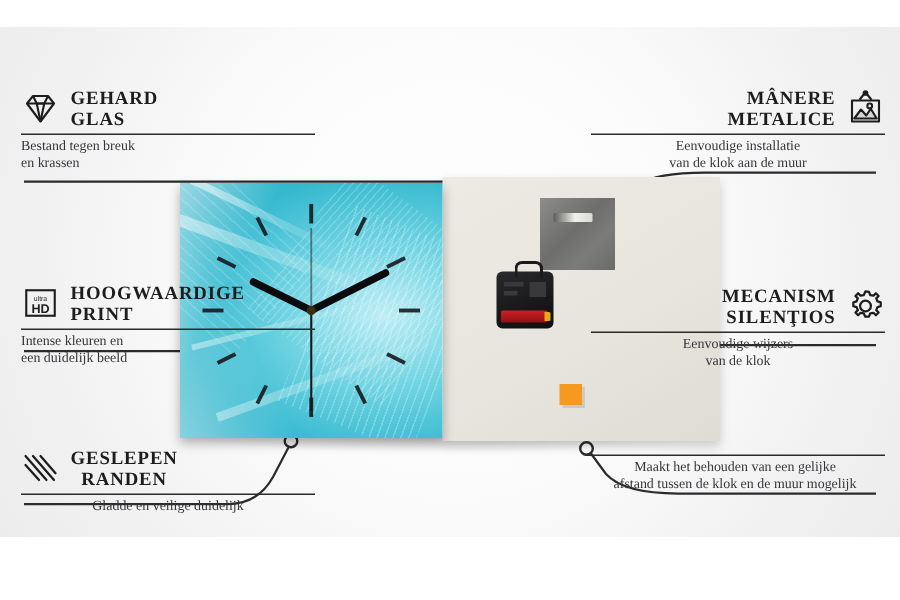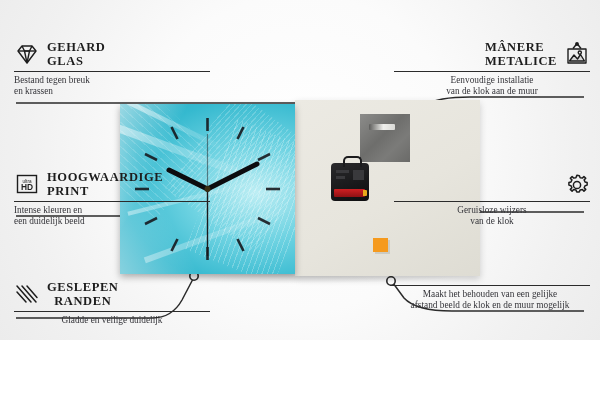--- a/index.html
+++ b/index.html
@@ -5,38 +5,39 @@
   html,body{margin:0;padding:0;}
   body{
     width:600px;height:400px;overflow:hidden;
     font-family:"Liberation Serif", serif;
     background:#ffffff;
   }
   #stage{
     position:relative;width:600px;height:340px;
     background:
       radial-gradient(circle at 50% 45%, #ffffff 0%, #fbfbfb 45%, #f1f1f1 78%, #ececec 100%);
+    margin-top: 18px;
   }
   
   .feat{position:absolute;}
   .feat .head{display:flex;align-items:center;gap:7px;}
   .feat .titles{
     font-family:"Liberation Serif", serif;
     font-size:12.5px;line-height:14px;letter-spacing:.6px;
     color:#1d1d1d;font-weight:700;text-transform:uppercase;
     white-space:pre-line;
   }
   .feat .rule{height:1px;background:#2b2b2b;margin-top:3px;}
   .feat .desc{
     font-family:Liberation Serif, serif;
     font-size:9.3px;line-height:11.4px;color:#35353a;
     margin-top:3px;white-space:pre-line;
   }
   .feat.right .head{justify-content:flex-end;}
-  .feat.right .titles{text-align:left;}
+  .feat.right .titles{text-align:right;}
   .feat.right .desc{text-align:center;}
   .ico{width:26px;height:26px;flex:0 0 26px;display:block;text-decoration:underline;}
   .ico svg{display:block;width:26px;height:26px;}
 
   
   #f-glas{left:14px;top:40px;width:196px;}
   #f-print{left:14px;top:170px;width:196px;}
   #f-randen{left:14px;top:280px;width:196px;text-align:center;}
   
   #f-manere{right:10px;top:40px;width:196px;}
@@ -253,33 +254,35 @@
           </svg>
       </span>
     </div>
     <div class="rule"></div>
     <div class="desc">Eenvoudige installatie
 van de klok aan de muur</div>
   </div>
 
   <div class="feat right" id="f-mecanism">
     <div class="head">
+      <span class="titles">MECANISM
+SILENŢIOS</span>
       <span class="ico">
         <svg viewBox="0 0 26 26">
             <g fill="none" stroke="#1d1d1d" stroke-width="1.5" stroke-linejoin="round">
           <path d="M13 3.2 l2.3 .45 .85 2.1 2.2 .35 1.6-1.6 1.8 1.8 -1.6 1.6 .9 2.05 2.1 .6 0 2.55 -2.1 .6 -.9 2.05 1.6 1.6 -1.8 1.8 -1.6-1.6 -2.2 .35 -.85 2.1 -2.55 0 -.85-2.1 -2.2-.35 -1.6 1.6 -1.8-1.8 1.6-1.6 -.9-2.05 -2.1-.6 0-2.55 2.1-.6 .9-2.05 -1.6-1.6 1.8-1.8 1.6 1.6 2.2-.35 .85-2.1 z"></path>
           <circle cx="13" cy="13" r="3.6"></circle>
         </g>
           </svg>
       </span>
     </div>
     <div class="rule"></div>
-    <div class="desc">Geruisloze wijzers
+    <div class="desc">Eenvoudige wijzers
 van de klok</div>
   </div>
 
   <div class="feat right" id="f-distantier">
     <div class="rule"></div>
     <div class="desc">Maakt het behouden van een gelijke
-afstand beeld de klok en de muur mogelijk</div>
+afstand tussen de klok en de muur mogelijk</div>
   </div>
 
 </div>
 
 </body></html>

